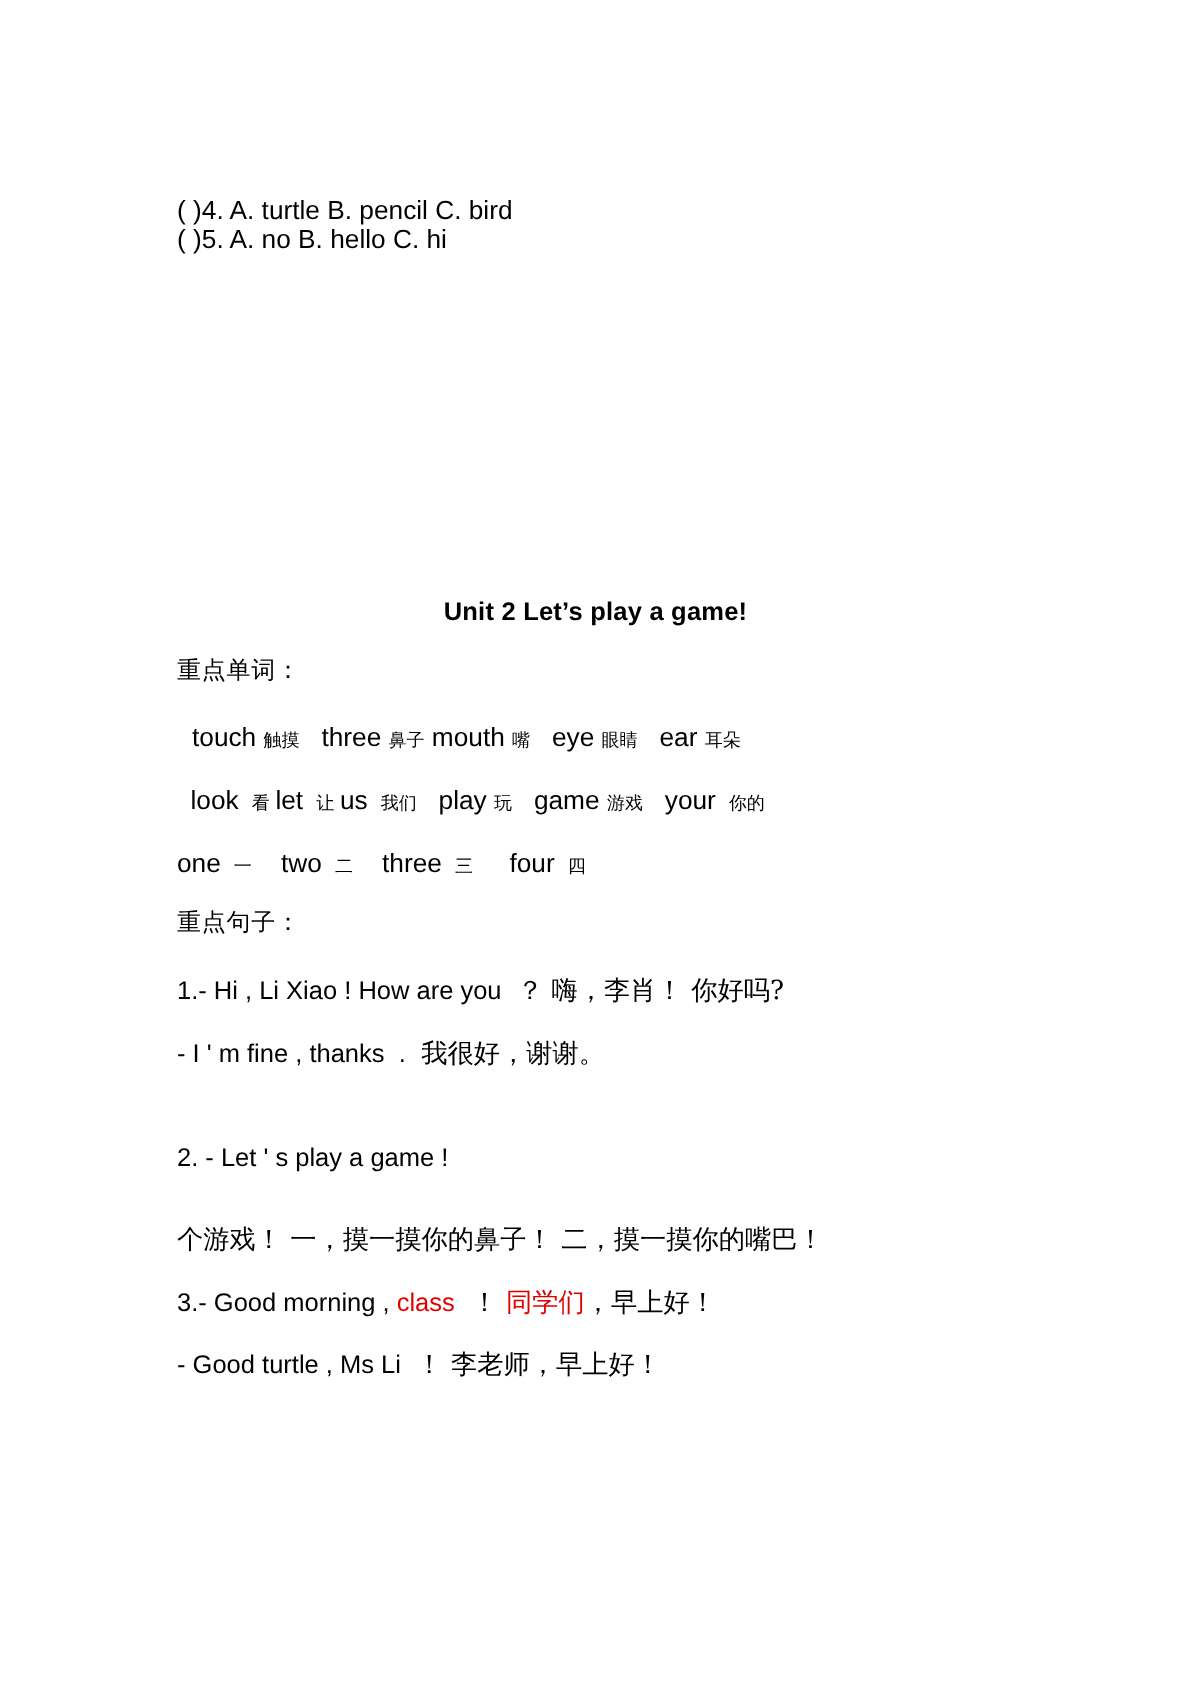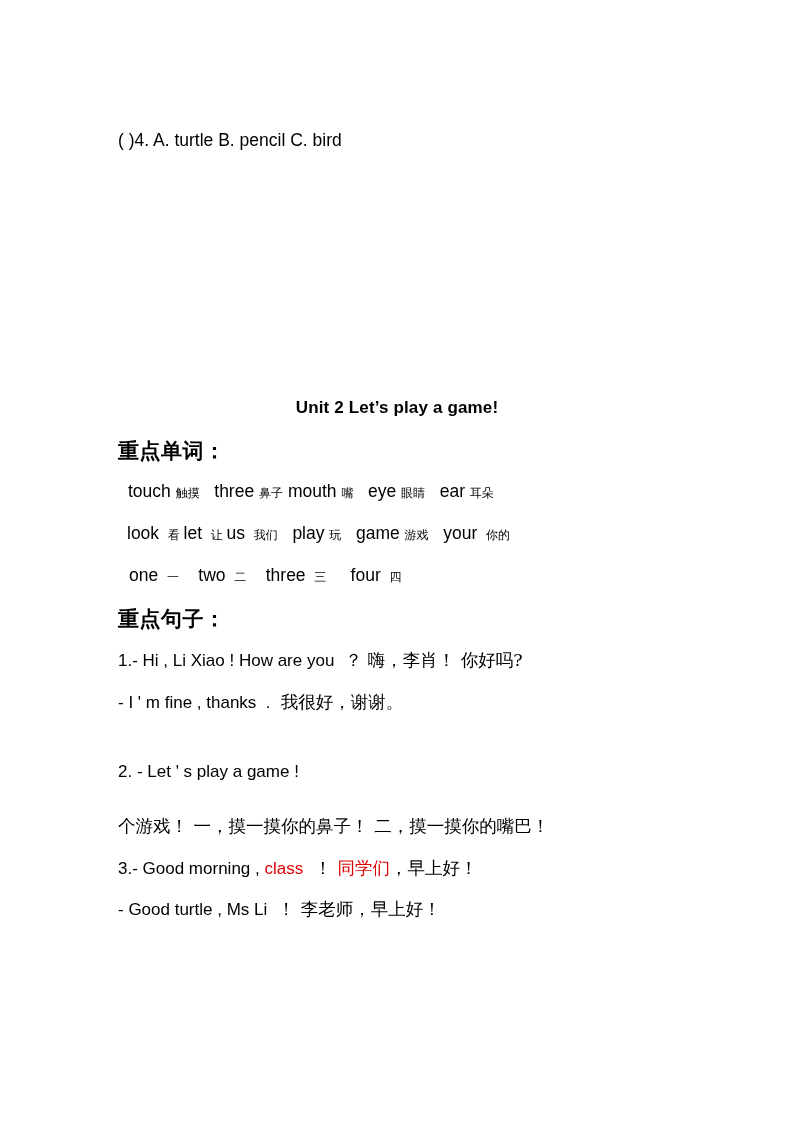--- a/index.html
+++ b/index.html
@@ -33,22 +33,22 @@
   }
 
   
   .cjk {
     font-family: "DejaVu Serif", "Liberation Serif", serif;
     font-size: 17px;
   }
 
   .bold-cjk {
     font-family: "DejaVu Serif", "Liberation Serif", serif;
-    font-weight: bold;
-    font-size: 21px;
+    font-weight: normal;
+    font-size: 16px;
     letter-spacing: 0.5px;
   }
 
   .red {
     color: #e00000;
   }
 
   
   .row {
     position: absolute;
@@ -90,28 +90,29 @@
   .sentline .cjk {
     font-size: 17.5px;
   }
 </style>
 </head>
 <body>
 
 <div class="page">
 
   <div class="row q-line latin" style="top:108px;margin-top:22px;">( )4. A. turtle B. pencil C. bird</div>
+  <div class="row q-line latin" style="top:149px;">( )5. A. no B. hello C. hi</div>
 
   <div class="row-centered unit-title latin" style="top:398px;">Unit 2 Let’s play a game!</div>
 
   <div class="row bold-cjk" style="top:437px;">重点单词：</div>
 
   <div class="row wordline" style="top:481px;left:128px;"><span class="latin">touch </span><span class="cjk">触摸</span><span class="latin">   three </span><span class="cjk">鼻子</span><span class="latin"> mouth </span><span class="cjk">嘴</span><span class="latin">   eye </span><span class="cjk">眼睛</span><span class="latin">   ear </span><span class="cjk">耳朵</span></div>
   <div class="row wordline" style="top:523px;left:127px;"><span class="latin">look </span><span class="cjk"> 看 </span><span class="latin">let </span><span class="cjk"> 让 </span><span class="latin">us </span><span class="cjk"> 我们</span><span class="latin">   play </span><span class="cjk">玩</span><span class="latin">   game </span><span class="cjk">游戏</span><span class="latin">   your </span><span class="cjk"> 你的</span></div>
-  <div class="row wordline" style="top:565px;left:129px;"><span class="latin">one </span><span class="cjk"> 一</span><span class="latin">    two </span><span class="cjk"> 二</span><span class="latin">    three </span><span class="cjk"> 三</span><span class="latin">     four </span><span class="cjk"> 四</span></div>
+  <div class="row wordline" style="top:565px;left:118px;"><span class="latin">one </span><span class="cjk"> 一</span><span class="latin">    two </span><span class="cjk"> 二</span><span class="latin">    three </span><span class="cjk"> 三</span><span class="latin">     four </span><span class="cjk"> 四</span></div>
 
   <div class="row bold-cjk" style="top:605px;">重点句子：</div>
 
   <div class="row sentline" style="top:648px;"><span class="latin">1.- Hi , Li Xiao ! How are you </span><span class="cjk"> ？ 嗨，李肖！ 你好吗?</span></div>
   <div class="row sentline" style="top:690px;"><span class="latin">- I ' m fine , thanks  . </span><span class="cjk"> 我很好，谢谢。</span></div>
   <div class="row sentline" style="top:762px;"><span class="latin">2. - Let ' s play a game !</span></div>
   <div class="row sentline" style="top:814px;"><span class="cjk">个游戏！ 一，摸一摸你的鼻子！ 二，摸一摸你的嘴巴！</span></div>
   <div class="row sentline" style="top:856px;"><span class="latin">3.- Good morning , </span><span class="latin red">class</span><span class="cjk">  ！ </span><span class="cjk red">同学们</span><span class="cjk">，早上好！</span></div>
   <div class="row sentline" style="top:897px;"><span class="latin">- Good turtle , Ms Li </span><span class="cjk"> ！ 李老师，早上好！</span></div>
 

